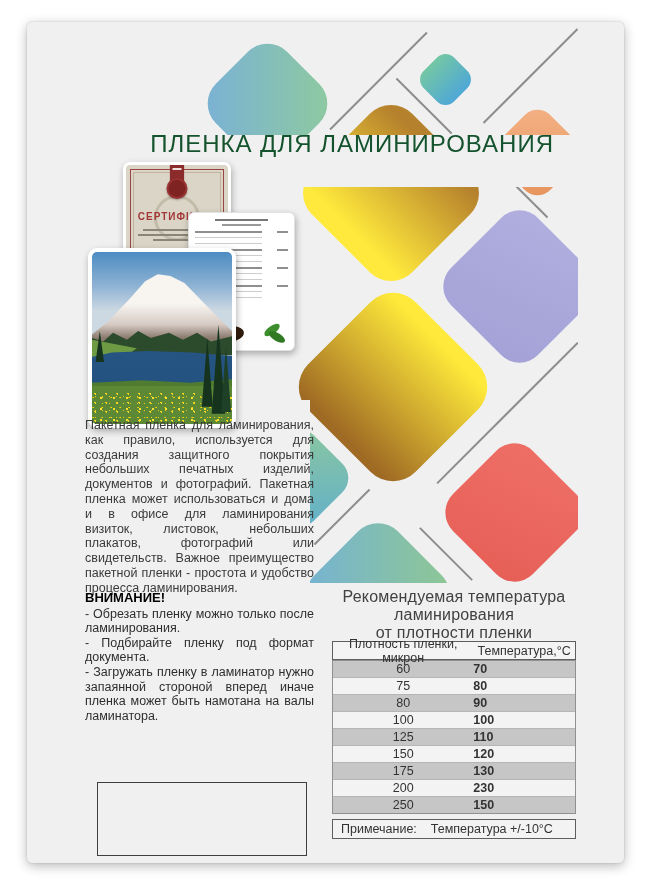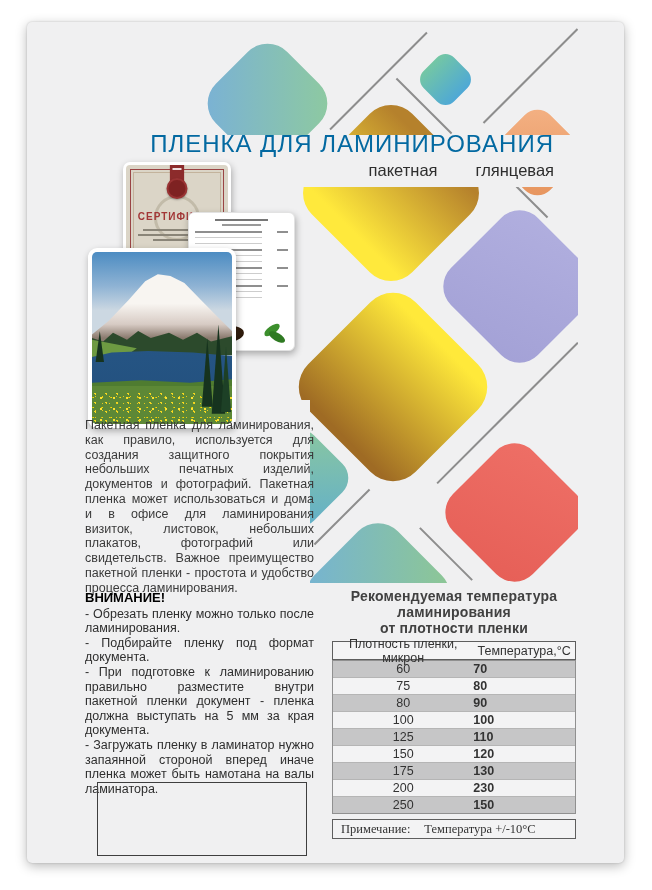--- a/index.html
+++ b/index.html
@@ -31,21 +31,21 @@
   .lc{width:133px;left:437px;top:53px;}
   .ld{width:44px;left:483px;top:179px;}
   .le{width:199px;left:381px;top:390px;}
   .lf{width:78px;left:276px;top:494px;}
   .lg{width:74px;left:382px;top:531px;}
   .mask{position:absolute;background:#f0f0f1;}
   .m1{left:0;top:113px;width:551px;height:52px;}
   .m2{left:0;top:378px;width:283px;height:183px;}
   
   .title-block{position:absolute;right:70px;top:108px;text-align:right;z-index:5;}
-  .title-block h1{margin:0;font-size:24px;font-weight:400;letter-spacing:1px;color:#0369a1;white-space:nowrap;}
+  .title-block h1{margin:0;font-size:24px;font-weight:400;letter-spacing:1px;color:#14532d;white-space:nowrap;}
   .subtitle{display:flex;justify-content:flex-end;gap:38px;font-size:16.5px;color:#2e2e2e;margin-top:3px;}
   
   .card{position:absolute;background:#fff;box-shadow:1px 3px 7px rgba(0,0,0,.3);}
   .cert{left:96px;top:140px;width:102px;height:120px;border-radius:7px;padding:3px;z-index:3;}
   .cert-inner{position:relative;width:100%;height:100%;background:#dbd5c7;border-radius:4px;overflow:hidden;}
   .cert-frame{position:absolute;inset:4px;border:1px solid #9a4444;}
   .cert-frame2{position:absolute;inset:7px;border:1px solid #c3b39c;}
   .cert-ribbon{position:absolute;left:50%;top:0;transform:translateX(-50%);width:15px;height:26px;background:#8c2b2b;
     clip-path:polygon(0 0,100% 0,100% 100%,50% 84%,0 100%);}
   .cert-ribbon::before{content:"";position:absolute;left:3px;top:3px;width:9px;height:2px;background:rgba(255,255,255,.85);}
@@ -96,34 +96,34 @@
   .t4{left:2%;top:46%;width:10px;height:18%;}
   
   .intro{position:absolute;left:58px;top:396px;width:229px;font-size:12.5px;line-height:14.8px;
     color:#3a3a3a;text-align:justify;z-index:6;}
   .warning{position:absolute;left:58px;top:569px;width:229px;font-size:12.5px;line-height:14.6px;
     color:#2e2e2e;text-align:justify;z-index:6;}
   .warning .w-title{font-weight:bold;color:#000;font-size:13px;margin-bottom:1px;text-align:left;}
   .empty-box{position:absolute;left:70px;top:760px;width:208px;height:72px;border:1.5px solid #3f3f3f;z-index:6;}
   
   .tbl-caption{position:absolute;left:303px;top:566px;width:248px;text-align:center;z-index:6;
-    font-weight:bold;font-size:14px;color:#414141;letter-spacing:.2px;}
+    font-weight:normal;font-size:16px;color:#414141;letter-spacing:.2px;}
   .tbl-caption .cap2{margin-top:0;}
   .tbl{position:absolute;left:305px;top:619px;width:244px;z-index:6;font-size:12.5px;color:#333;}
   .tbl-header{display:flex;border:1.5px solid #5e5e5e;background:#f4f4f5;height:17px;align-items:center;}
   .tbl-header .c1{width:58%;text-align:center;}
   .tbl-header .c2{width:42%;text-align:center;}
   .tbl-rows{border:1px solid #909090;}
   .trow{display:flex;height:16px;align-items:center;border-top:1px solid #b5b5b5;}
   .trow:first-child{border-top:none;}
   .trow:nth-child(odd){background:#c6c6c7;}
   .trow:nth-child(even){background:#f3f3f4;}
   .trow .c1{width:58%;text-align:center;} .trow .c2{width:42%;text-align:left;font-weight:bold;}
   .tbl-note{margin-top:5px;border:1px solid #5e5e5e;background:#f3f3f4;height:18px;
-    display:flex;align-items:center;padding-left:8px;gap:14px;font-family:Liberation Serif, serif;}
+    display:flex;align-items:center;padding-left:8px;gap:14px;}
 </style>
 </head>
 <body>
 
 <div class="page">
 
   <div class="decor">
     <div class="dm s1"></div>
     <div class="dm s2"></div>
     <div class="dm s3"></div>
@@ -139,24 +139,20 @@
     <div class="ln dn ld"></div>
     <div class="ln up le"></div>
     <div class="ln up lf"></div>
     <div class="ln dn lg"></div>
     <div class="mask m1"></div>
     <div class="mask m2"></div>
   </div>
 
   <div class="title-block">
     <h1>ПЛЕНКА ДЛЯ ЛАМИНИРОВАНИЯ</h1>
-    <div class="subtitle">
-      <span>пакетная</span>
-      <span>глянцевая</span>
-    </div>
   </div>
 
   <div class="card cert">
     <div class="cert-inner">
       <div class="cert-frame"></div>
       <div class="cert-frame2"></div>
       <div class="cert-watermark"></div>
       <div class="cert-ribbon"></div>
       <div class="cert-seal"></div>
       <div class="cert-title">СЕРТИФИКАТ</div>
@@ -197,21 +193,20 @@
       <div class="ph-tree t4"></div>
     </div>
   </div>
 
   <div class="intro">Пакетная пленка для ламинирования, как правило, используется для создания защитного покрытия небольших печатных изделий, документов и фотографий. Пакетная пленка может использоваться и дома и в офисе для ламинирования визиток, листовок, небольших плакатов, фотографий или свидетельств. Важное преимущество пакетной пленки - простота и удобство процесса ламинирования.</div>
 
   <div class="warning">
     <div class="w-title">ВНИМАНИЕ!</div>
     <div>- Обрезать пленку можно только после ламинирования.</div>
     <div>- Подбирайте пленку под формат документа.</div>
-    <div>- При подготовке к ламинированию правильно разместите внутри пакетной пленки документ - пленка должна выступать на 5 мм за края документа.</div>
     <div>- Загружать пленку в ламинатор нужно запаянной стороной вперед иначе пленка может быть намотана на валы ламинатора.</div>
   </div>
 
   <div class="empty-box"></div>
 
   <div class="tbl-caption">
     <div>Рекомендуемая температура ламинирования</div>
     <div class="cap2">от плотности пленки</div>
   </div>
 

